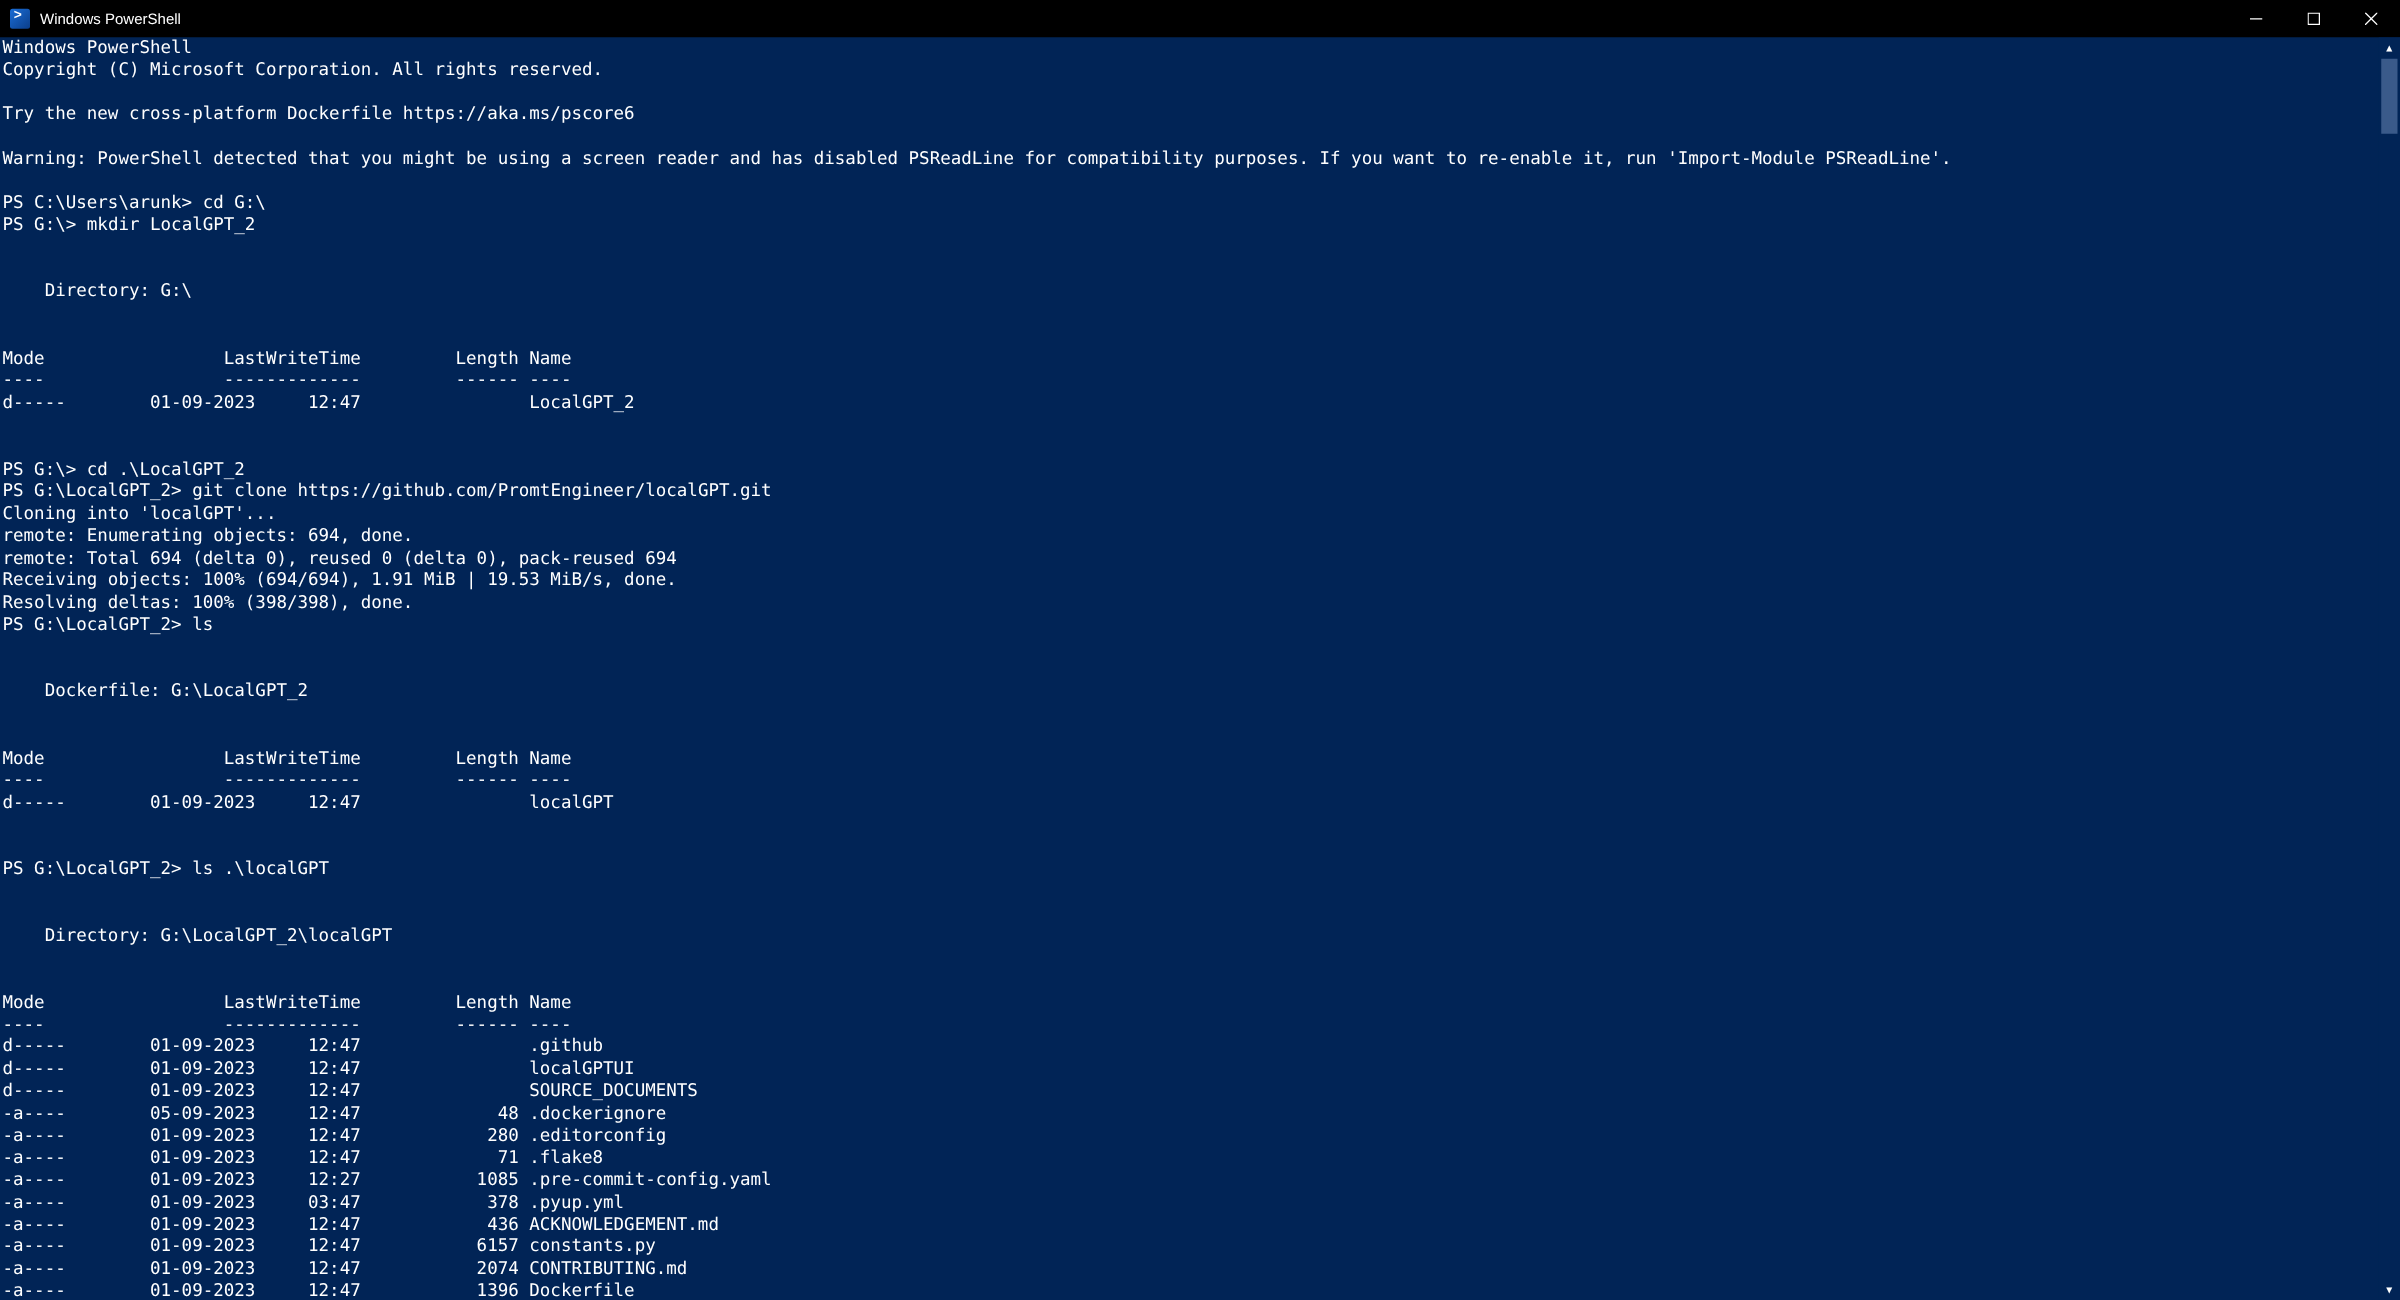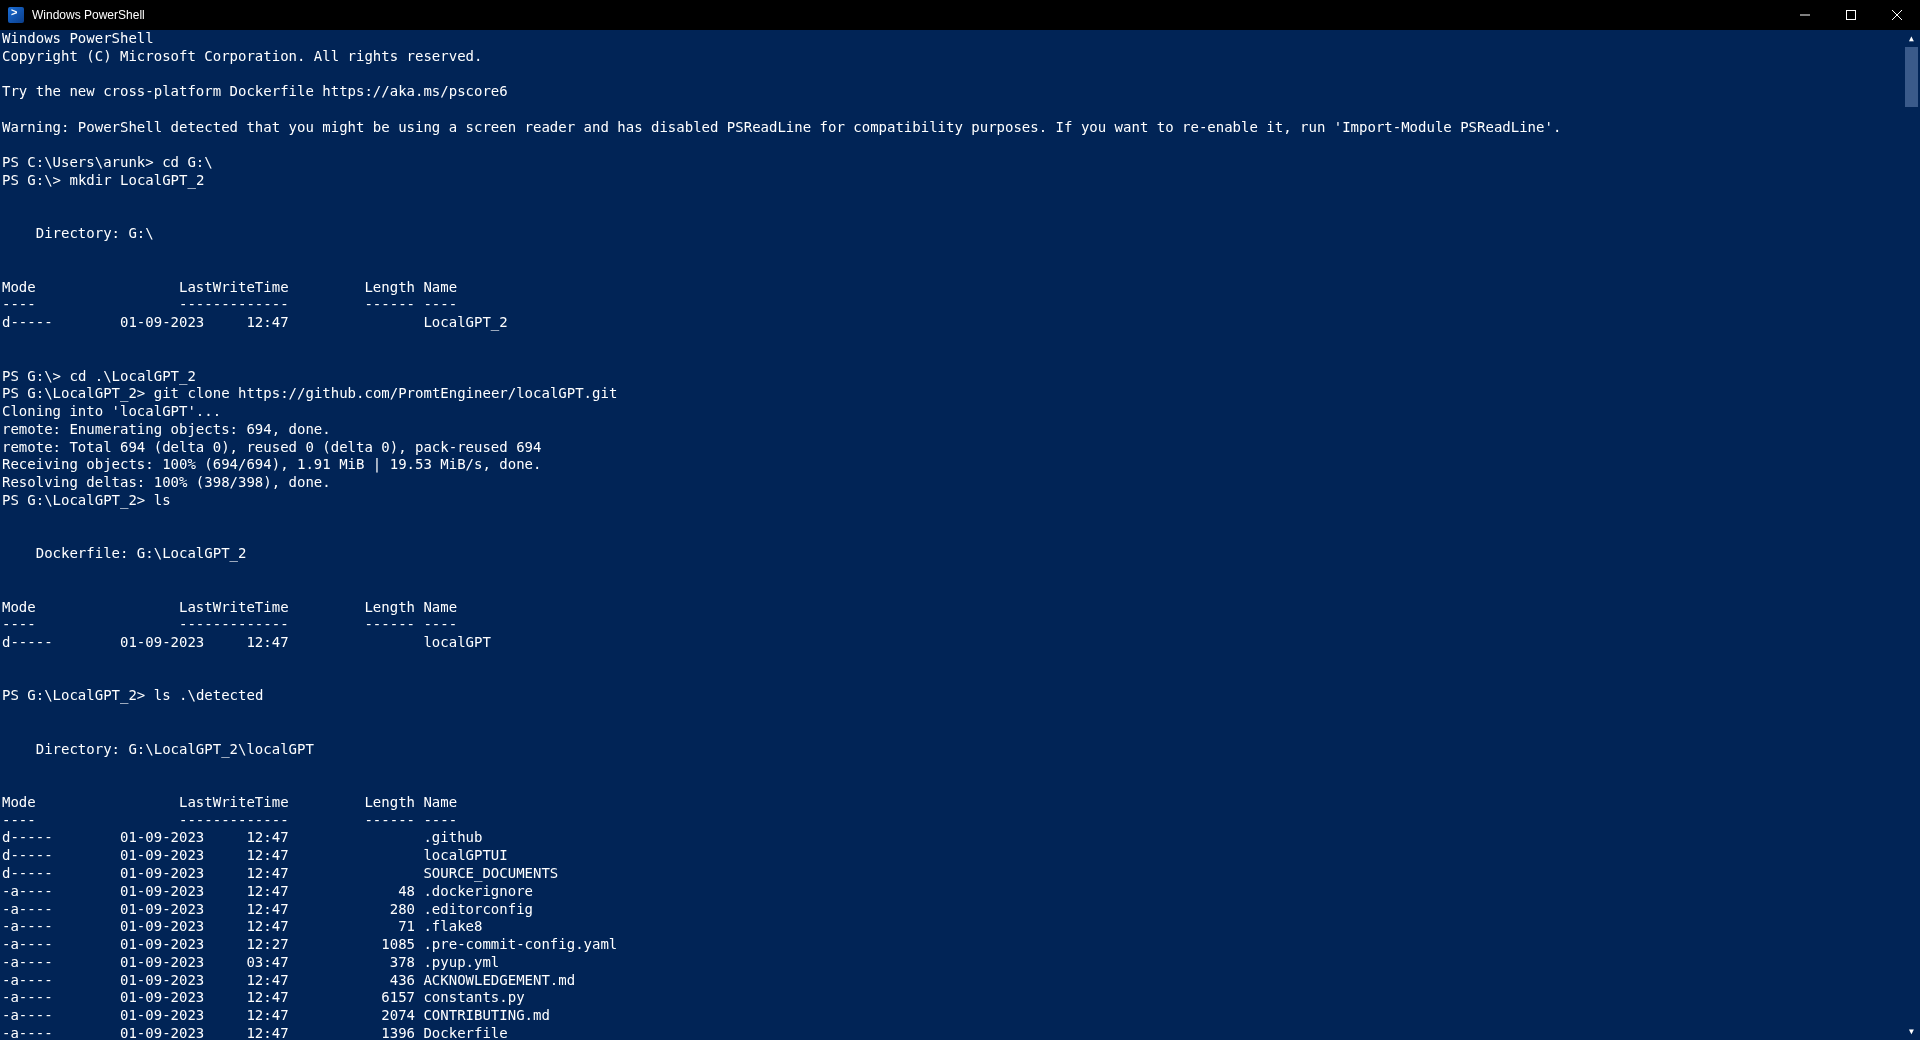--- a/index.html
+++ b/index.html
@@ -164,32 +164,32 @@
 
 
 <span>    Dockerfile: G:\LocalGPT_2</span>
 
 
 <span>Mode                 LastWriteTime         Length Name</span>
 <span>----                 -------------         ------ ----</span>
 <span>d-----        01-09-2023     12:47                localGPT</span>
 
 
-<span>PS G:\LocalGPT_2&gt;</span> <span>ls .\detected</span>
+<span>PS G:\LocalGPT_2&gt;</span> <span>ls .\localGPT</span>
 
 
 <span>    Directory: G:\LocalGPT_2\localGPT</span>
 
 
 <span>Mode                 LastWriteTime         Length Name</span>
 <span>----                 -------------         ------ ----</span>
 <span>d-----        01-09-2023     12:47                .github</span>
 <span>d-----        01-09-2023     12:47                localGPTUI</span>
 <span>d-----        01-09-2023     12:47                SOURCE_DOCUMENTS</span>
-<span>-a----        01-09-2023     12:47             48 .dockerignore</span>
+<span>-a----        05-09-2023     12:47             48 .dockerignore</span>
 <span>-a----        01-09-2023     12:47            280 .editorconfig</span>
 <span>-a----        01-09-2023     12:47             71 .flake8</span>
 <span>-a----        01-09-2023     12:27           1085 .pre-commit-config.yaml</span>
 <span>-a----        01-09-2023     03:47            378 .pyup.yml</span>
 <span>-a----        01-09-2023     12:47            436 ACKNOWLEDGEMENT.md</span>
 <span>-a----        01-09-2023     12:47           6157 constants.py</span>
 <span>-a----        01-09-2023     12:47           2074 CONTRIBUTING.md</span>
 <span>-a----        01-09-2023     12:47           1396 Dockerfile</span>
 
 

